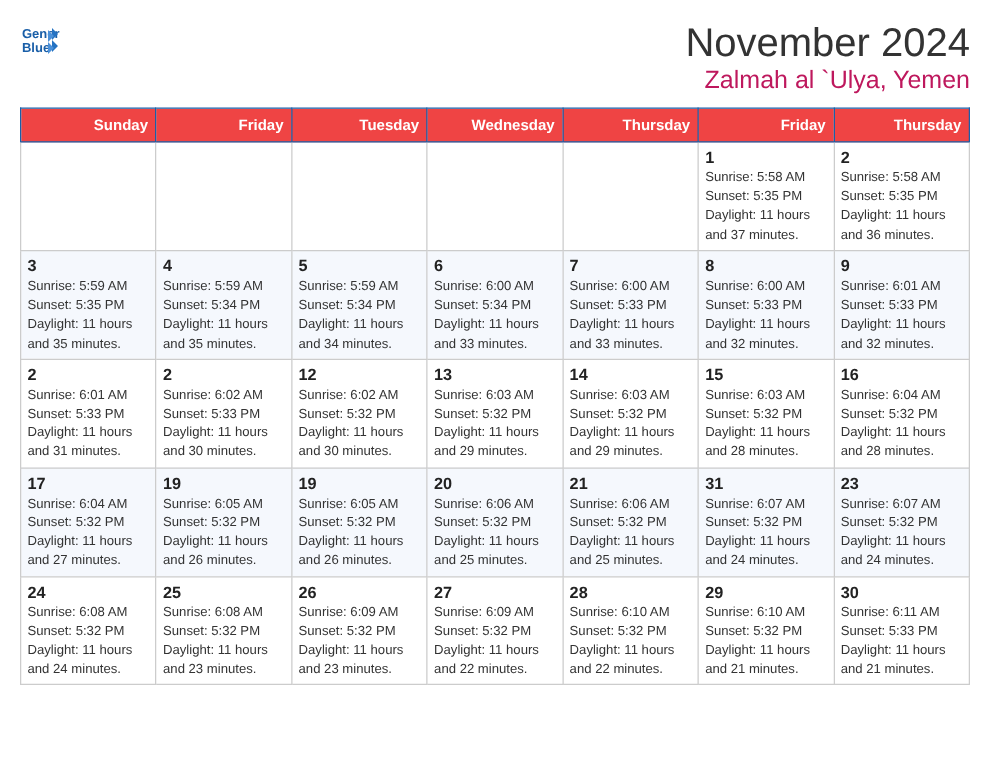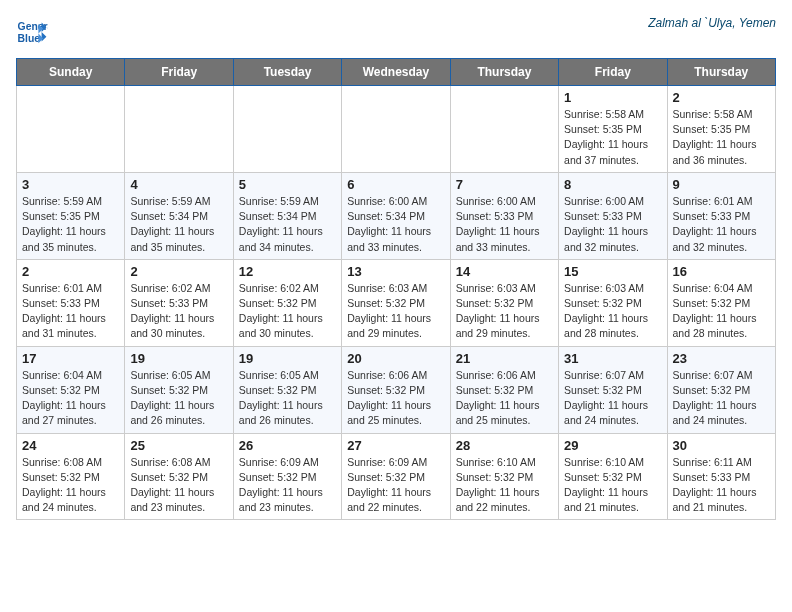--- a/index.html
+++ b/index.html
@@ -27,33 +27,32 @@
     }
     .title-block {
       text-align: right;
     }
     .month-title {
       font-size: 32px;
       font-weight: normal;
       color: #333;
     }
     .location-title {
-      font-size: 12px;
-      color: #0c4a6e;
-      font-style: italic;
+      font-size: 20px;
+      color: #be185d;
     }
     .calendar {
       width: 100%;
       border-collapse: collapse;
       font-size: 11px;
     }
     .calendar th {
-      background: #737373;
+      background: #ef4444;
       color: #fff;
-      text-align: center;
+      text-align: right;
       padding: 6px 6px;
       font-size: 12px;
       font-weight: bold;
       border: 1px solid #1a5fa8;
     }
     .calendar td {
       border: 1px solid #ccc;
       vertical-align: top;
       padding: 4px 5px;
       width: 108px;
@@ -85,20 +84,21 @@
 <div class="header">
   <div class="logo">
     <svg class="logo-icon" viewBox="0 0 40 40">
       <text x="2" y="18" font-size="13" font-weight="bold" fill="#1a5fa8">General</text>
       <text x="2" y="32" font-size="13" font-weight="bold" fill="#1a5fa8">Blue</text>
       <polygon points="32,8 38,14 32,20 38,26 32,32" fill="#2472c2"></polygon>
       <polygon points="28,10 34,16 28,22 34,28 28,34" fill="#4a90d9"></polygon>
     </svg>
   </div>
   <div class="title-block">
+    <div class="month-title">November 2024</div>
     <div class="location-title">Zalmah al `Ulya, Yemen</div>
   </div>
 </div>
 
 <table class="calendar">
   <thead>
     <tr>
     <th>Sunday</th>
         <th>Friday</th>
         <th>Tuesday</th>

